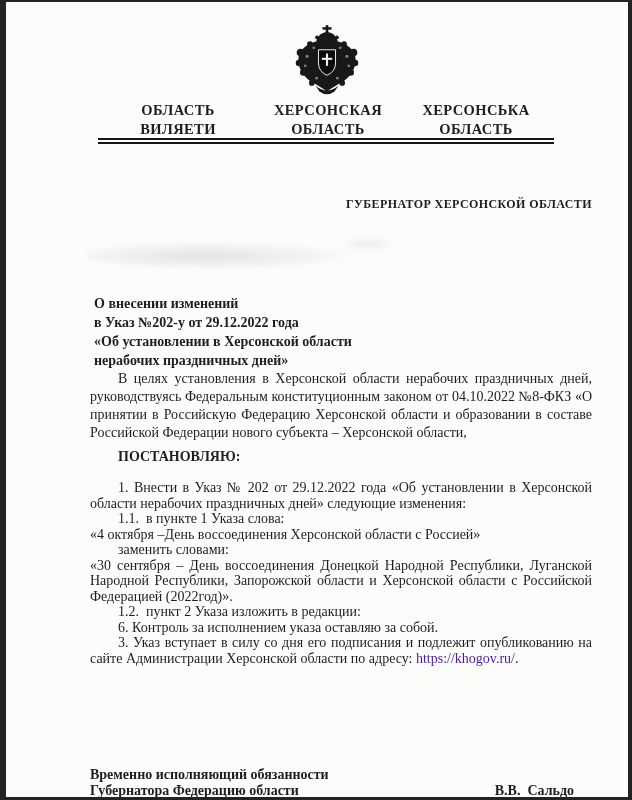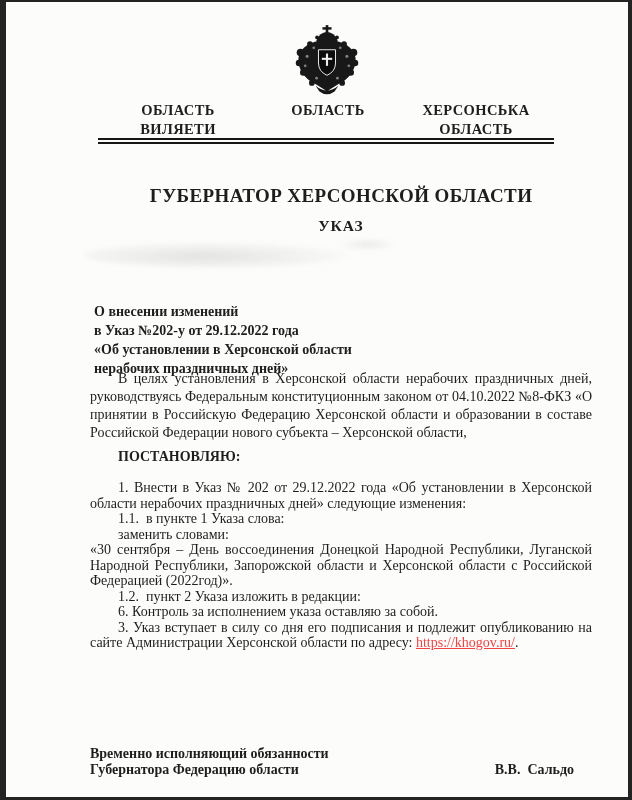--- a/index.html
+++ b/index.html
@@ -22,60 +22,60 @@
   .org-row{
     position:absolute;left:92px;top:99px;width:456px;
     display:grid;grid-template-columns:160px 140px 156px;justify-items:center;
   }
   .org-col{text-align:center;font-weight:bold;font-size:14.5px;line-height:19px;letter-spacing:.4px;}
   .double-rule{
     position:absolute;left:92px;top:136px;width:456px;height:2px;
     border-top:2px solid #161616;border-bottom:2.5px solid #161616;
   }
   .authority{
-    position:absolute;left:84px;top:183px;width:502px;
-    text-align:center;font-weight:bold;font-size:19px;letter-spacing:.4px;
+    position:absolute;left:84px;top:195px;width:502px;
+    text-align:right;font-weight:bold;font-size:12px;letter-spacing:.4px;
   }
   .doc-type{
     position:absolute;left:84px;top:215px;width:502px;
     text-align:center;font-weight:bold;font-size:15.5px;letter-spacing:1px;
   }
   
   .smudge-a{
     position:absolute;left:78px;top:240px;width:266px;height:26px;
     background:radial-gradient(ellipse at 45% 55%, rgba(130,130,130,.20), rgba(160,160,160,.08) 55%, transparent 75%);
     filter:blur(2px);border-radius:50%;
   }
   .smudge-b{
     position:absolute;left:330px;top:236px;width:62px;height:13px;
     background:radial-gradient(ellipse, rgba(140,140,140,.16), transparent 70%);
     filter:blur(2px);border-radius:50%;
   }
   .subject{
-    position:absolute;left:88px;top:300px;width:420px;
+    position:absolute;left:88px;top:292px;width:420px;
     font-weight:bold;font-size:14px;line-height:19px;
   }
   .content{
     position:absolute;left:84px;top:368px;width:502px;
     font-size:14px;
   }
   .content p{margin:0;line-height:15.5px;}
   .preamble{line-height:18px !important;text-align:justify;text-indent:28px;}
   .resolve{margin-top:7px !important;font-weight:bold;text-indent:28px;line-height:16px !important;font-family:Liberation Serif, serif;}
   .p-first{margin-top:15px !important;}
   .ind{text-indent:28px;}
   .just{text-align:justify;}
   .oneline{white-space:pre-wrap;}
-  .doc-link{color:#ef4444;text-decoration:underline;cursor:pointer;}
+  .doc-link{color:#4c1d95;cursor:pointer;}
   .signature{
     position:absolute;left:84px;top:744px;width:484px;
     display:flex;justify-content:space-between;align-items:flex-end;
     font-weight:bold;font-size:14px;
   }
-  .sig-left{line-height:16px;}
+  .sig-left{line-height:16px;margin-top:21px;}
   .sig-name{white-space:pre-wrap;}
 </style>
 </head>
 <body>
 
 <div class="page">
 
   <div class="emblem">
     <svg viewBox="0 0 76 80" width="72" height="76" xmlns="http://www.w3.org/2000/svg">
       <g fill="#181818">
@@ -112,48 +112,49 @@
       <rect x="32.5" y="34.5" width="11" height="2.2" fill="#ededeb"></rect>
     </svg>
   </div>
 
   <div class="org-row">
     <div class="org-col">
       <div>ОБЛАСТЬ</div>
       <div>ВИЛЯЕТИ</div>
     </div>
     <div class="org-col">
+      <div>ХЕРСОНСКАЯ</div>
       <div>ОБЛАСТЬ</div>
     </div>
     <div class="org-col">
       <div>ХЕРСОНСЬКА</div>
       <div>ОБЛАСТЬ</div>
     </div>
   </div>
 
   <div class="double-rule"></div>
 
   <div class="authority">ГУБЕРНАТОР ХЕРСОНСКОЙ ОБЛАСТИ</div>
-  <div class="doc-type">УКАЗ</div>
 
   <div class="smudge-a"></div>
   <div class="smudge-b"></div>
 
   <div class="subject">
     <div>О внесении изменений</div>
     <div>в Указ №202-у от 29.12.2022 года</div>
     <div>«Об установлении в Херсонской области</div>
     <div>нерабочих праздничных дней»</div>
   </div>
 
   <div class="content">
     <p class="preamble">В целях установления в Херсонской области нерабочих праздничных дней, руководствуясь Федеральным конституционным законом от 04.10.2022 №8-ФКЗ «О принятии в Российскую Федерацию Херсонской области и образовании в составе Российской Федерации нового субъекта – Херсонской области,</p>
     <p class="resolve">ПОСТАНОВЛЯЮ:</p>
     <p class="p-first ind just">1. Внести в Указ № 202 от 29.12.2022 года «Об установлении в Херсонской области нерабочих праздничных дней» следующие изменения:</p>
     <p class="ind oneline">1.1.  в пункте 1 Указа слова:</p>
+    <p>«4 октября –День воссоединения Херсонской области с Россией»</p>
     <p class="ind">заменить словами:</p>
     <p class="just">«30 сентября – День воссоединения Донецкой Народной Республики, Луганской Народной Республики, Запорожской области и Херсонской области с Российской Федерацией (2022год)».</p>
     <p class="ind oneline">1.2.  пункт 2 Указа изложить в редакции:</p>
     <p class="ind">6. Контроль за исполнением указа оставляю за собой.</p>
     <p class="ind just"><span>3. Указ вступает в силу со дня его подписания и подлежит опубликованию на сайте Администрации Херсонской области по адресу: </span><span class="doc-link">https://khogov.ru/</span><span>.</span></p>
   </div>
 
   <div class="signature">
     <div class="sig-left">
       <div>Временно исполняющий обязанности</div>

